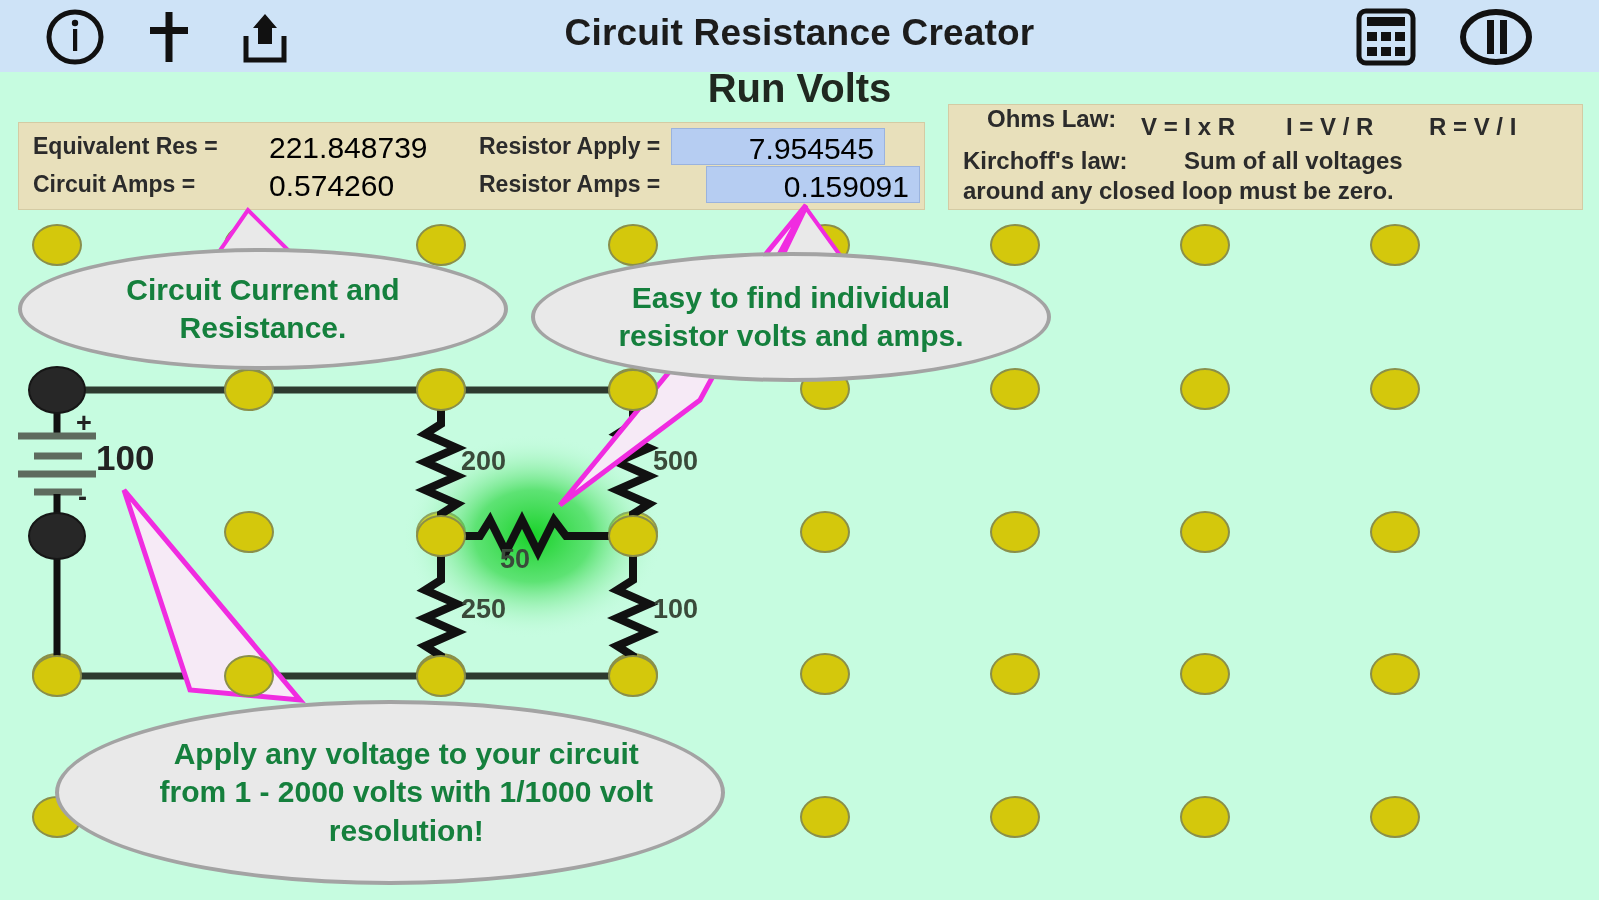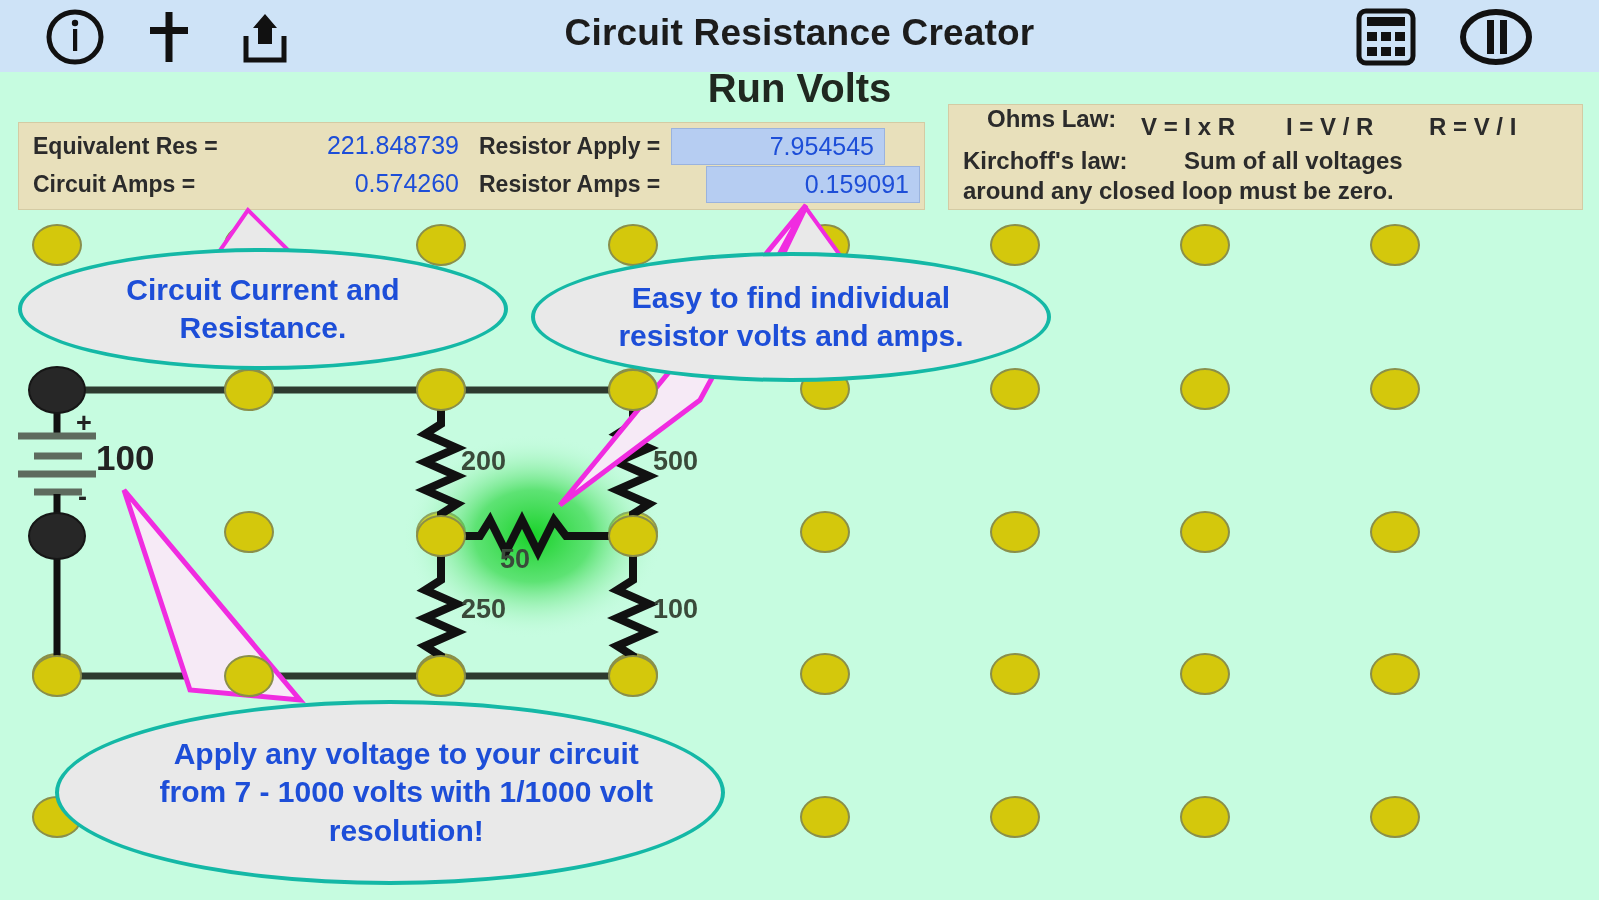--- a/index.html
+++ b/index.html
@@ -15,21 +15,21 @@
   
   #run-mode{position:absolute;left:0;top:66px;width:1599px;text-align:center;
     font-size:40px;font-weight:bold;color:#202820;}
 
   
   .panel{position:absolute;background:#e8e0bb;border:1px solid #d4cba4;}
   #readout-panel{left:18px;top:122px;width:905px;height:86px;}
   #ohms-panel{left:948px;top:104px;width:633px;height:104px;}
 
   .ro-label{position:absolute;font-size:23px;font-weight:bold;color:#2b2b2b;white-space:nowrap;}
-  .ro-value{position:absolute;font-size:25px;color:#1d4ed8;text-align:right;white-space:nowrap;}
+  .ro-value{position:absolute;font-size:30px;color:#000000;white-space:nowrap;}
   .ro-field{position:absolute;background:#b6cdf2;border:1px solid #9ab3de;}
 
   .law-line{position:absolute;font-size:24px;font-weight:bold;color:#2b2b2b;white-space:nowrap;}
 
   
   .dot{position:absolute;width:50px;height:42px;border-radius:50%;
     background:#d4c80c;border:2px solid #8a8f4a;box-sizing:border-box;}
   .node-black{position:absolute;width:58px;height:48px;border-radius:50%;
     background:#272727;border:2px solid #161616;box-sizing:border-box;}
 
@@ -38,23 +38,23 @@
 
   .wire{stroke:#2d3a2f;stroke-width:7;fill:none;}
   .lead{stroke:#111;stroke-width:7;fill:none;}
   .zig{stroke:#111;stroke-width:8;fill:none;stroke-linejoin:miter;}
   .plate{stroke:#5e6b5e;stroke-width:7;}
   .res-label{font-family:"Liberation Sans",sans-serif;font-size:27px;font-weight:bold;fill:#3a4a3a;}
   .pm{font-family:"Liberation Sans",sans-serif;font-size:27px;font-weight:bold;fill:#222;}
   .volt-label{font-family:"Liberation Sans",sans-serif;font-size:35px;font-weight:bold;fill:#222;}
 
   
-  .callout{position:absolute;border:4px solid #14b8a6;background:#e9e9e9;border-radius:50%;
+  .callout{position:absolute;border:4px solid #a3a3a3;background:#e9e9e9;border-radius:50%;
     display:flex;align-items:center;justify-content:center;text-align:center;
-    font-size:30px;font-weight:bold;color:#1d4ed8;line-height:1.28;box-sizing:border-box;}
+    font-size:30px;font-weight:bold;color:#15803d;line-height:1.28;box-sizing:border-box;}
   #callout-1{left:18px;top:248px;width:490px;height:122px;}
   #callout-2{left:531px;top:252px;width:520px;height:130px;}
   #callout-3{left:55px;top:700px;width:670px;height:185px;justify-content:flex-end;}
   .callout span{display:block;padding:0 34px;}
 </style>
 </head>
 <body>
 
 <div id="app">
 
@@ -246,18 +246,18 @@
   <div class="callout" id="callout-2">
     <span>
       <span>Easy to find individual</span>
       <span>resistor volts and amps.</span>
     </span>
   </div>
 
   <div class="callout" id="callout-3">
     <span>
       <span>Apply any voltage to your circuit</span>
-      <span>from 7 - 1000 volts with 1/1000 volt</span>
+      <span>from 1 - 2000 volts with 1/1000 volt</span>
       <span>resolution!</span>
     </span>
   </div>
 
 </div>
 
 </body></html>

